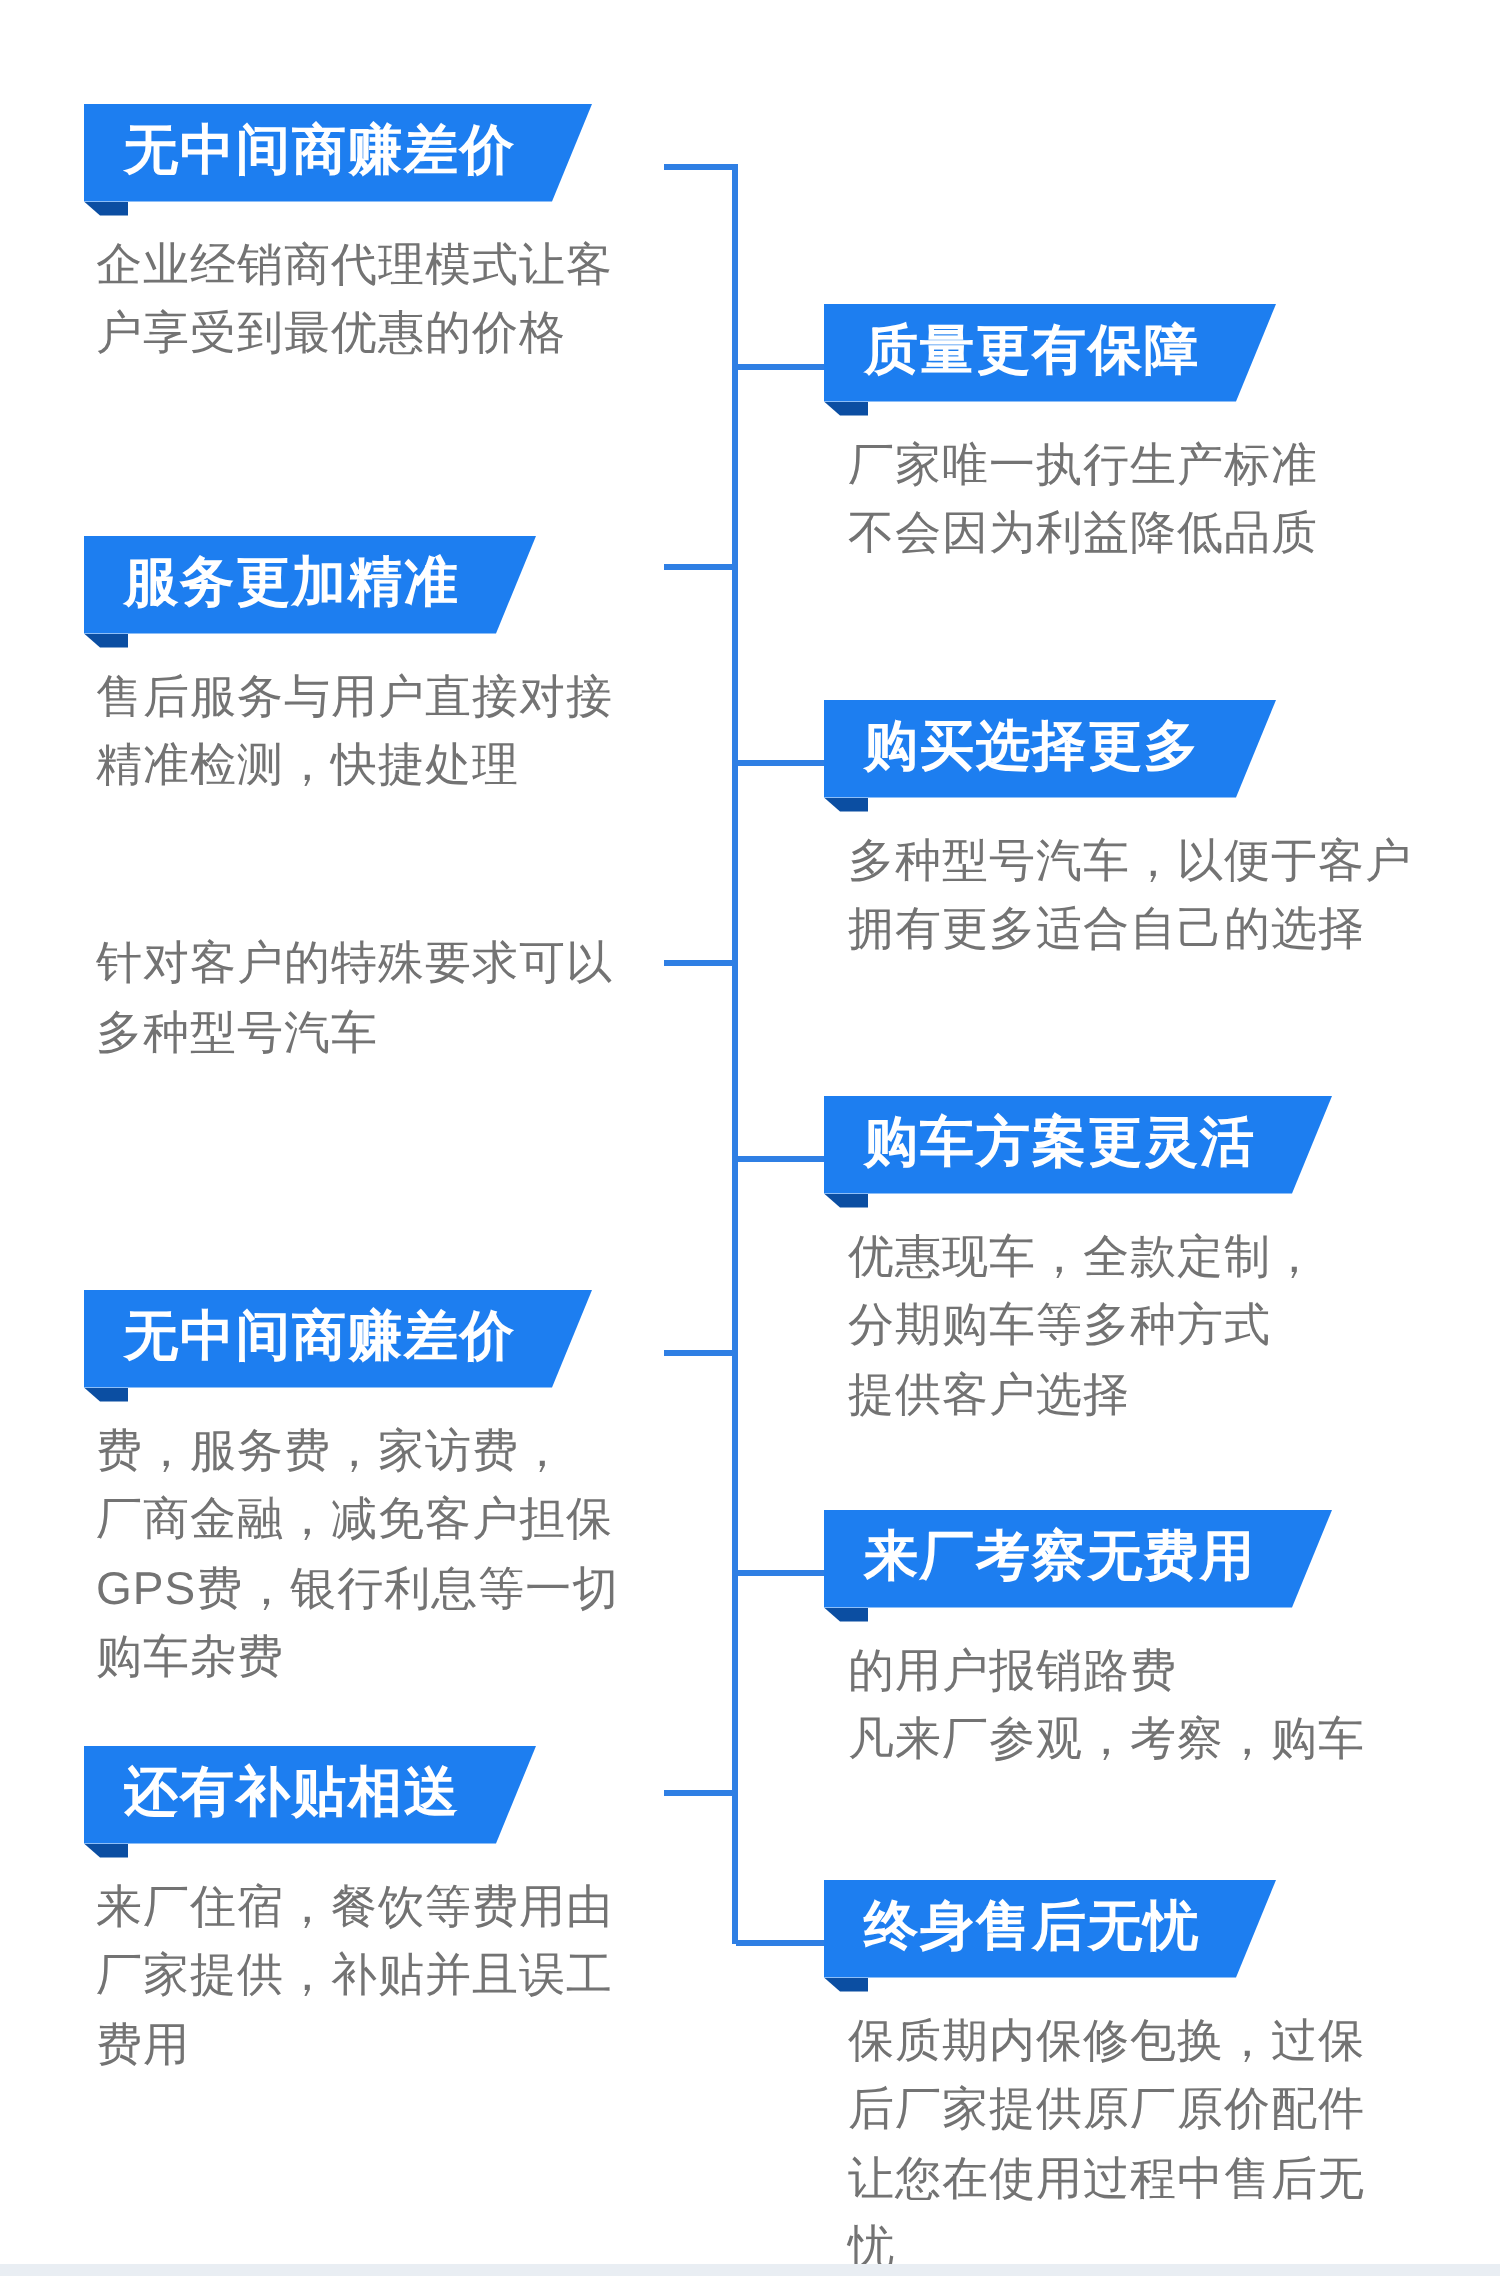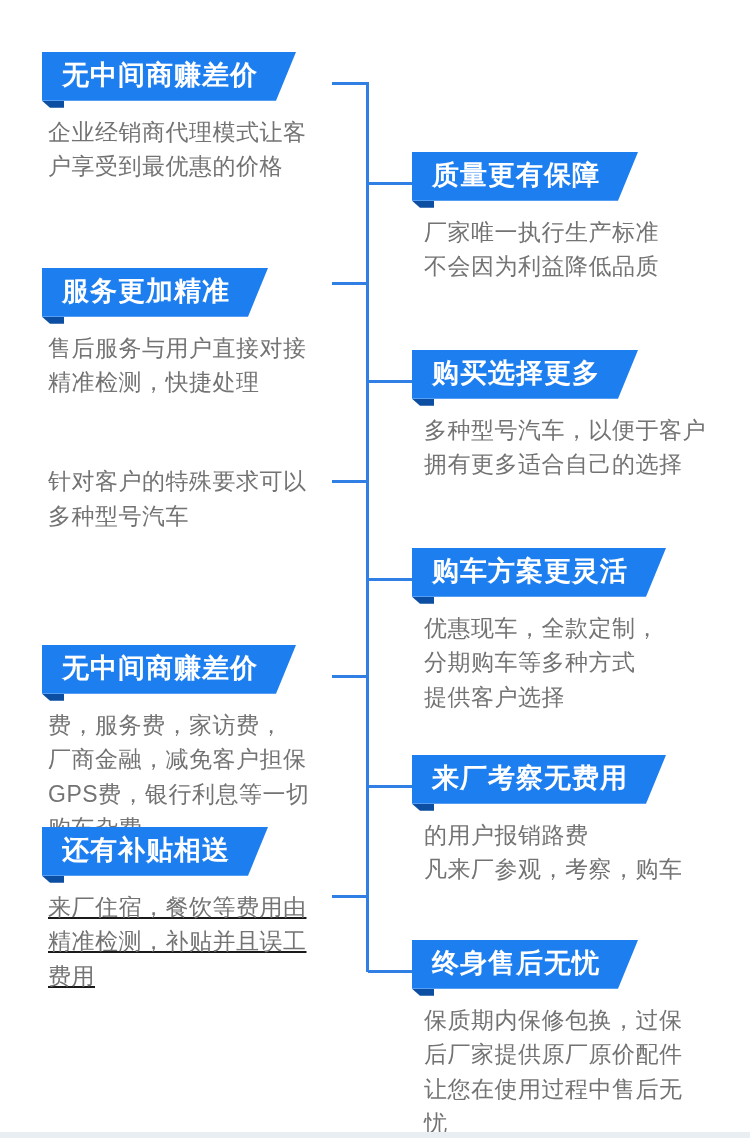--- a/index.html
+++ b/index.html
@@ -140,28 +140,28 @@
     </div>
     <div class="desc">
       <div>费，服务费，家访费，</div>
       <div>厂商金融，减免客户担保</div>
       <div>GPS费，银行利息等一切</div>
       <div>购车杂费</div>
     </div>
   </div>
   <div class="connector" style="left:332px; top:675px; width:36px;"></div>
 
-  <div class="item left-col" style="left:30px; top:827px;text-decoration:underline;">
+  <div class="item left-col" style="left:30px; top:873px;">
     <div class="banner-wrap">
       <div class="banner left">还有补贴相送</div>
       <div class="banner-tail l"></div>
     </div>
     <div class="desc">
       <div>来厂住宿，餐饮等费用由</div>
-      <div>精准检测，补贴并且误工</div>
+      <div>厂家提供，补贴并且误工</div>
       <div>费用</div>
     </div>
   </div>
   <div class="connector" style="left:332px; top:895px; width:36px;"></div>
 
   <div class="item right-col" style="left:400px; top:152px;">
     <div class="banner-wrap">
       <div class="banner right">质量更有保障</div>
       <div class="banner-tail l"></div>
     </div>

